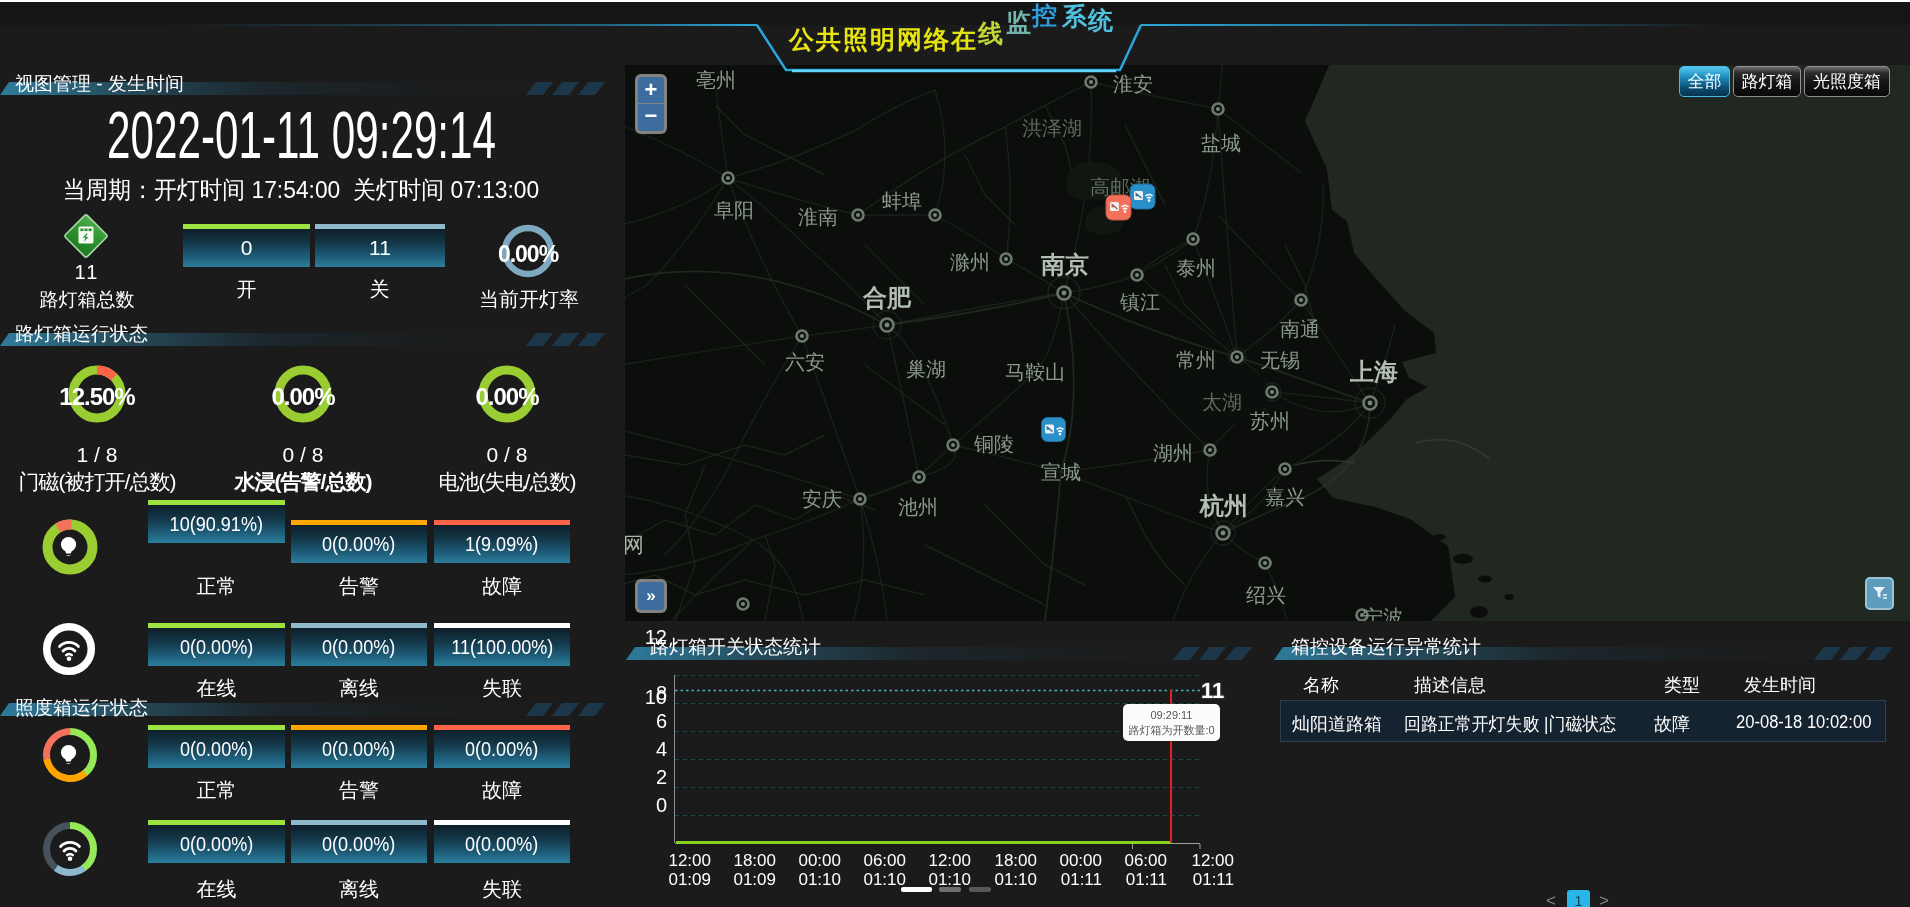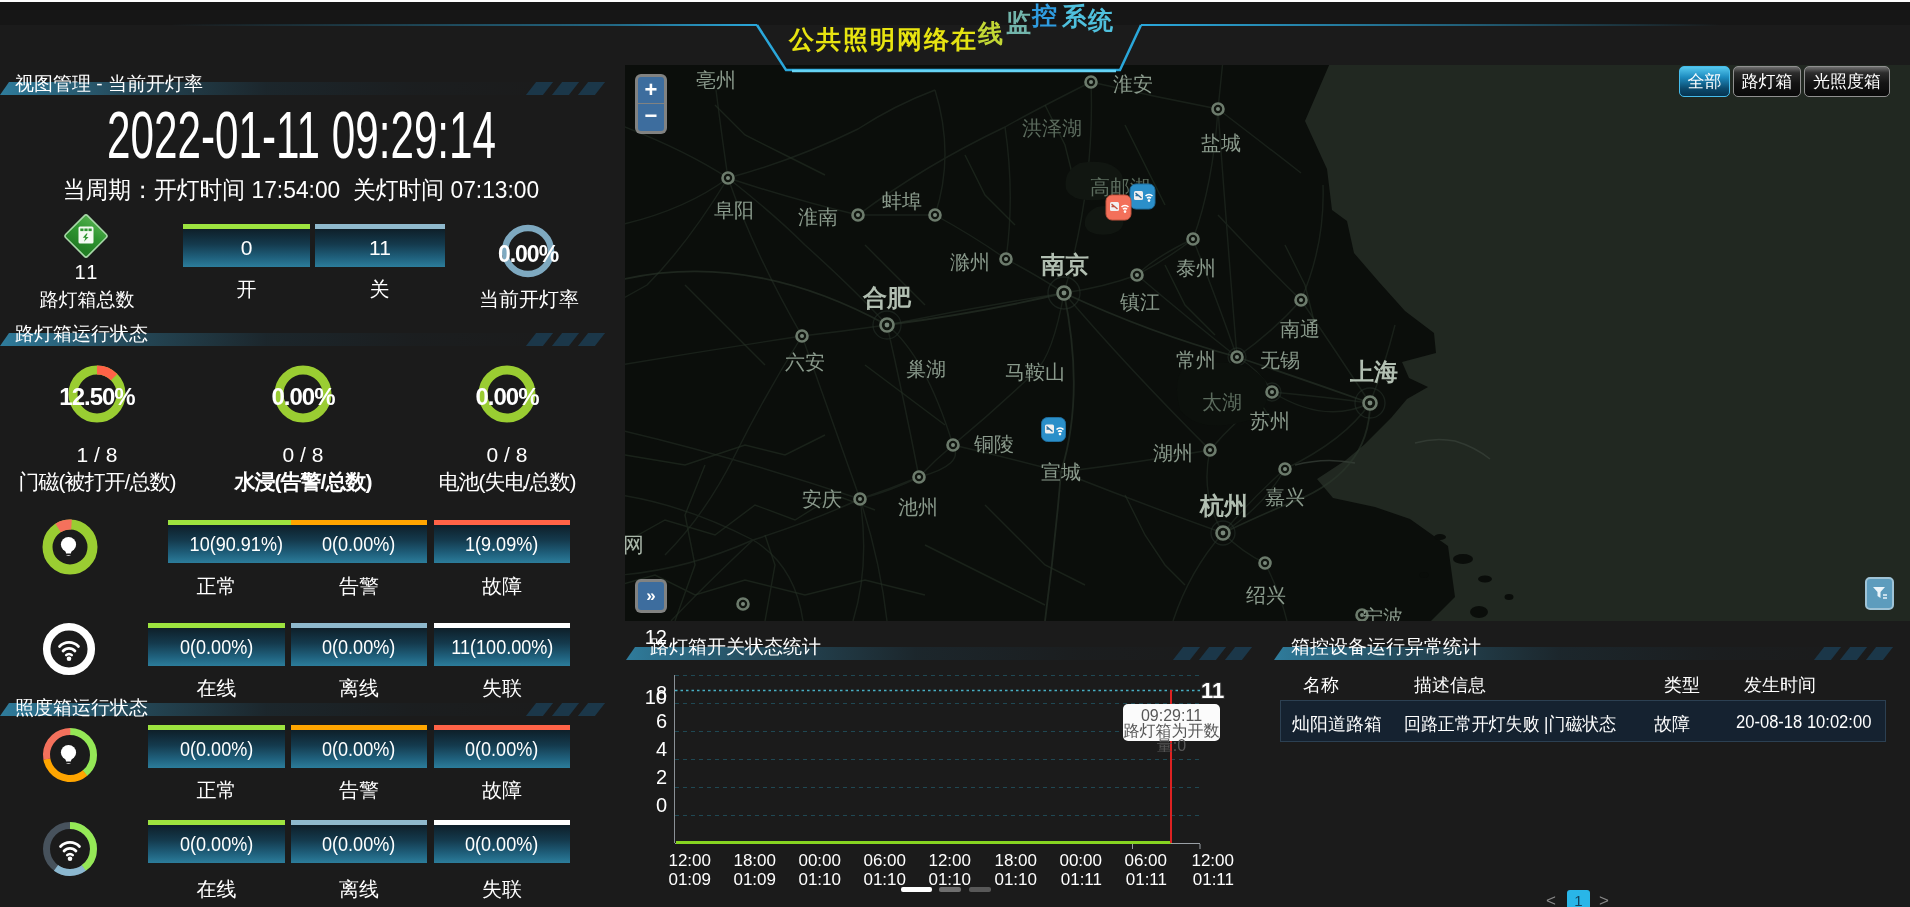--- a/index.html
+++ b/index.html
@@ -289,21 +289,21 @@
   <span class="abs" style="left:1006px;top:10px;color:#72b5ab;">监</span>
   <span class="abs" style="left:1032px;top:3px;color:#2f9ce0;">控</span>
   <span class="abs" style="left:1062px;top:4px;color:#4fc0dd;">系</span>
   <span class="abs" style="left:1088px;top:8px;color:#4fc0dd;">统</span>
 </div>
 
 <div class="strip" style="left:0;top:82px;width:592px;"></div>
 <div class="slash" style="left:531px;top:82px;"></div>
 <div class="slash" style="left:557px;top:82px;"></div>
 <div class="slash" style="left:583px;top:82px;"></div>
-<div class="shtext" style="left:15px;top:71px;">视图管理 - 当前开灯率</div>
+<div class="shtext" style="left:15px;top:71px;">视图管理 - 发生时间</div>
 
 <div class="abs" style="left:107px;top:97px;width:600px;font-size:66px;color:#fff;transform:scaleX(0.64);transform-origin:0 0;white-space:nowrap;">2022-01-11 09:29:14</div>
 <div class="abs ctr" style="left:0px;top:174px;width:602px;font-size:24px;white-space:nowrap;transform:scaleX(0.95);transform-origin:50% 0;text-align:center;">当周期：开灯时间 17:54:00&nbsp; 关灯时间 07:13:00</div>
 
 <svg class="abs" style="left:62px;top:212px;" width="48" height="48" viewBox="0 0 48 48">
   <defs>
       <linearGradient id="dgrad" x1="0" y1="0" x2="0.3" y2="1">
     <stop offset="0" stop-color="#55b04f"></stop>
         <stop offset="0.5" stop-color="#2f9631"></stop>
         <stop offset="1" stop-color="#237f25"></stop>
@@ -366,21 +366,21 @@
 <div class="abs ctr" style="left:457px;top:443px;width:100px;font-size:21px;">0 / 8</div>
 <div class="abs ctr" style="left:417px;top:468px;width:180px;font-size:21px;letter-spacing:-1px;">电池(失电/总数)</div>
 
 <svg class="abs" style="left:40px;top:517px;" width="60" height="60" viewBox="0 0 60 60">
   <circle cx="30" cy="30" r="22.5" fill="none" stroke="#9ACD32" stroke-width="10"></circle>
   <circle cx="30" cy="30" r="22.5" fill="none" stroke="#f4715c" stroke-width="10" stroke-dasharray="14 127.4" transform="rotate(-122 30 30)"></circle>
   <circle cx="28.5" cy="27.5" r="7.6" fill="#fff"></circle>
   <path d="M25.2 33 h6.6 l-0.9 3.6 h-4.8 z" fill="#fff"></path>
   <path d="M26 38 a3 1.6 0 0 0 5 0 z" fill="#fff"></path>
 </svg>
-<div class="bar" style="left:148px;top:520px;margin-left:20px;">
+<div class="bar" style="left:148px;top:500px;">
     <div class="cap" style="background:#9de33f;"></div>
     <div class="body">
       <span>10(90.91%)</span>
     </div>
   </div>
 <div class="bar" style="left:291px;top:520px;width:136px;">
     <div class="cap" style="background:#ffa500;"></div>
     <div class="body">
       <span>0(0.00%)</span>
     </div>
@@ -525,21 +525,21 @@
   <div class="abs" style="right:8px;top:34px;margin-top:32px;">10</div>
   <div class="abs" style="right:8px;top:62px;">8</div>
   <div class="abs" style="right:8px;top:90px;">6</div>
   <div class="abs" style="right:8px;top:118px;">4</div>
   <div class="abs" style="right:8px;top:146px;">2</div>
   <div class="abs" style="right:8px;top:174px;">0</div>
 </div>
 
 <div class="abs" style="left:1201px;top:678px;font-size:22px;font-weight:bold;color:#fff;text-shadow:-1px -1px 0 #333,1px -1px 0 #333,-1px 1px 0 #333,1px 1px 0 #333;">11</div>
 
-<div class="abs ctr" style="left:1123px;top:704px;width:97px;height:37px;background:#fbfbfb;border-radius:5px;color:#575757;font-size:16px;line-height:15px;padding-top:4px;box-sizing:border-box;">09:29:11<br>路灯箱为开数量:0</div>
+<div class="abs ctr" style="left:1123px;top:704px;width:97px;height:37px;background:#fbfbfb;border-radius:5px;color:#575757;font-size:11px;line-height:15px;padding-top:4px;box-sizing:border-box;">09:29:11<br>路灯箱为开数量:0</div>
 
 <div class="abs" style="left:625px;top:851px;width:660px;height:40px;font-size:17px;line-height:19px;text-align:right;">
   <div class="abs" style="left:16px;width:70px;">12:00<br>01:09</div>
   <div class="abs" style="left:81px;width:70px;">18:00<br>01:09</div>
   <div class="abs" style="left:146px;width:70px;">00:00<br>01:10</div>
   <div class="abs" style="left:211px;width:70px;">06:00<br>01:10</div>
   <div class="abs" style="left:276px;width:70px;">12:00<br>01:10</div>
   <div class="abs" style="left:342px;width:70px;">18:00<br>01:10</div>
   <div class="abs" style="left:407px;width:70px;">00:00<br>01:11</div>
   <div class="abs" style="left:472px;width:70px;">06:00<br>01:11</div>

